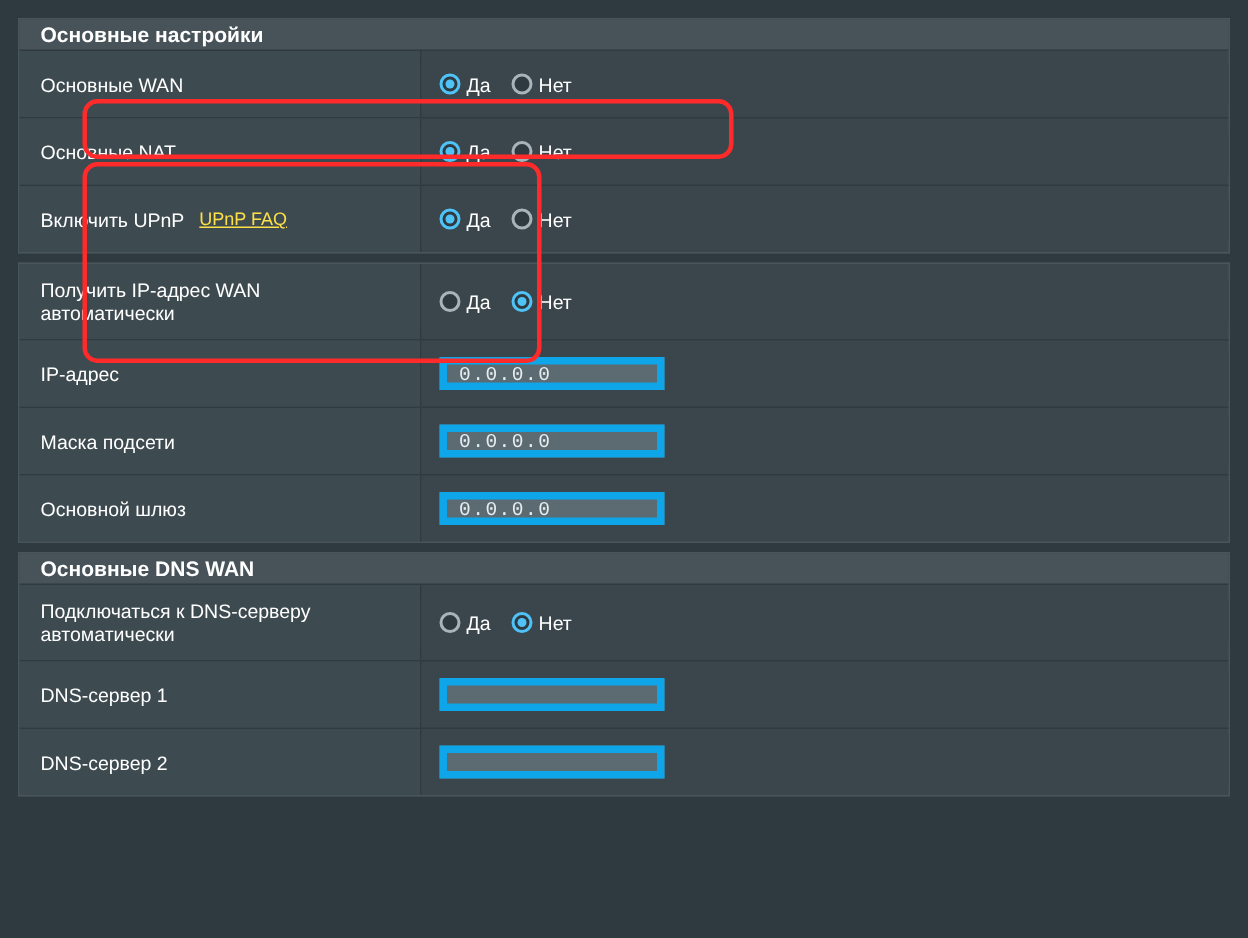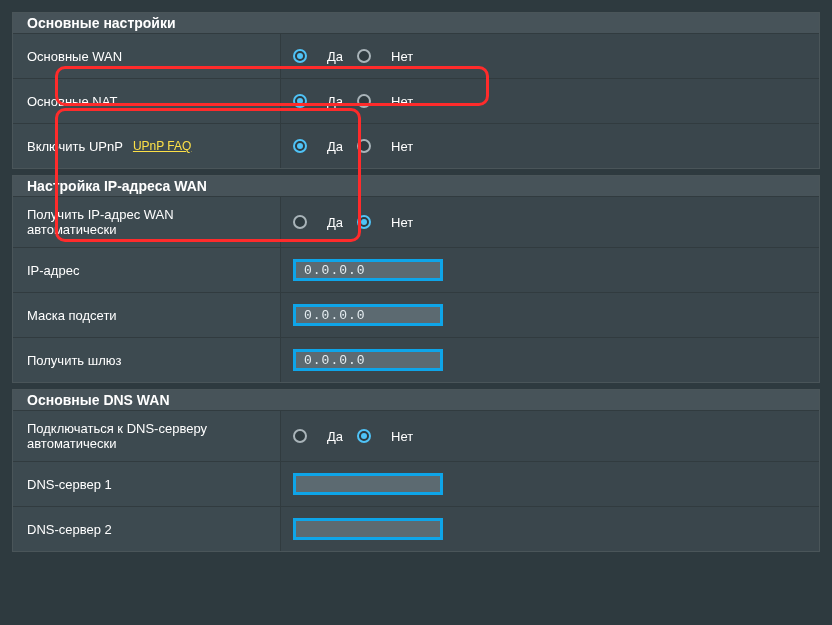--- a/index.html
+++ b/index.html
@@ -71,38 +71,38 @@
       display: flex; align-items: center; justify-content: center;
       margin-right: -6px;
     }
     .caret {
       width: 0; height: 0;
       border-left: 4px solid transparent;
       border-right: 4px solid transparent;
       border-top: 5px solid #333;
     }
     .radio-group { display: flex; align-items: center; gap: 14px; }
-    .radio-item { display: flex; align-items: center; gap: 20px; color: #fff; }
+    .radio-item { display: flex; align-items: center; gap: 4px; color: #fff; }
     .radio {
       width: 14px; height: 14px;
       border-radius: 50%;
       border: 2px solid #a9b4b9;
       background: #2e3a3f;
       display: flex; align-items: center; justify-content: center;
     }
     .radio.selected::after {
       content: "";
       width: 6px; height: 6px;
       background: #4fc3f7;
       border-radius: 50%;
     }
     .radio.selected { border-color: #4fc3f7; }
     .text-input {
       background: #5c6a71;
-      border: 3px solid #0ea5e9;
+      border: 5px solid #0ea5e9;
       color: #e6eef2;
       font-family: "Courier New", monospace;
       font-size: 13px;
       width: 150px;
       height: 22px;
       padding: 2px 8px;
       letter-spacing: 1px;
     }
     .highlight-box {
       position: absolute;
@@ -172,21 +172,20 @@
           <div class="radio-item">
               <span class="radio"></span>
               <span>Нет</span>
             </div>
         </div>
       </div>
     </div>
   </div>
 
   <div class="panel">
-    <div class="section-header">Настройка IP-адреса WAN</div>
 
     <div class="row">
       <div class="label-cell">Получить IP-адрес WAN автоматически</div>
       <div class="value-cell">
         <div class="radio-group">
           <div class="radio-item">
               <span class="radio"></span>
               <span>Да</span>
             </div>
           <div class="radio-item">
@@ -205,21 +204,21 @@
     </div>
 
     <div class="row">
       <div class="label-cell">Маска подсети</div>
       <div class="value-cell">
           <input class="text-input" value="0.0.0.0" style="">
         </div>
     </div>
 
     <div class="row">
-      <div class="label-cell">Получить шлюз</div>
+      <div class="label-cell">Основной шлюз</div>
       <div class="value-cell">
           <input class="text-input" value="0.0.0.0" style="">
         </div>
     </div>
   </div>
 
   <div class="panel">
     <div class="section-header">Основные DNS WAN</div>
 
     <div class="row">

